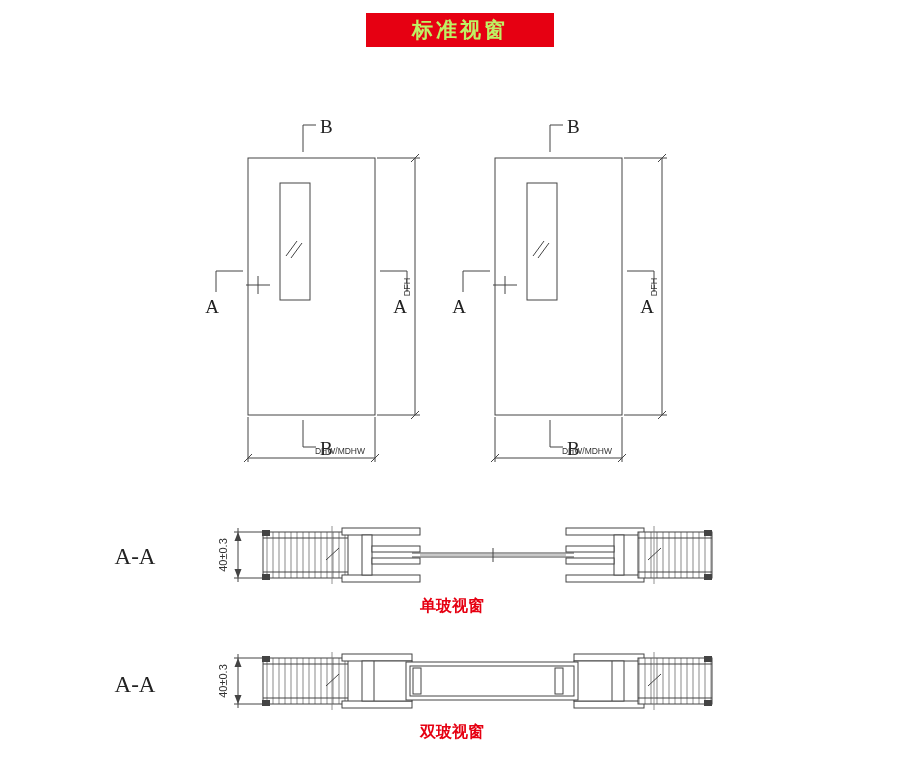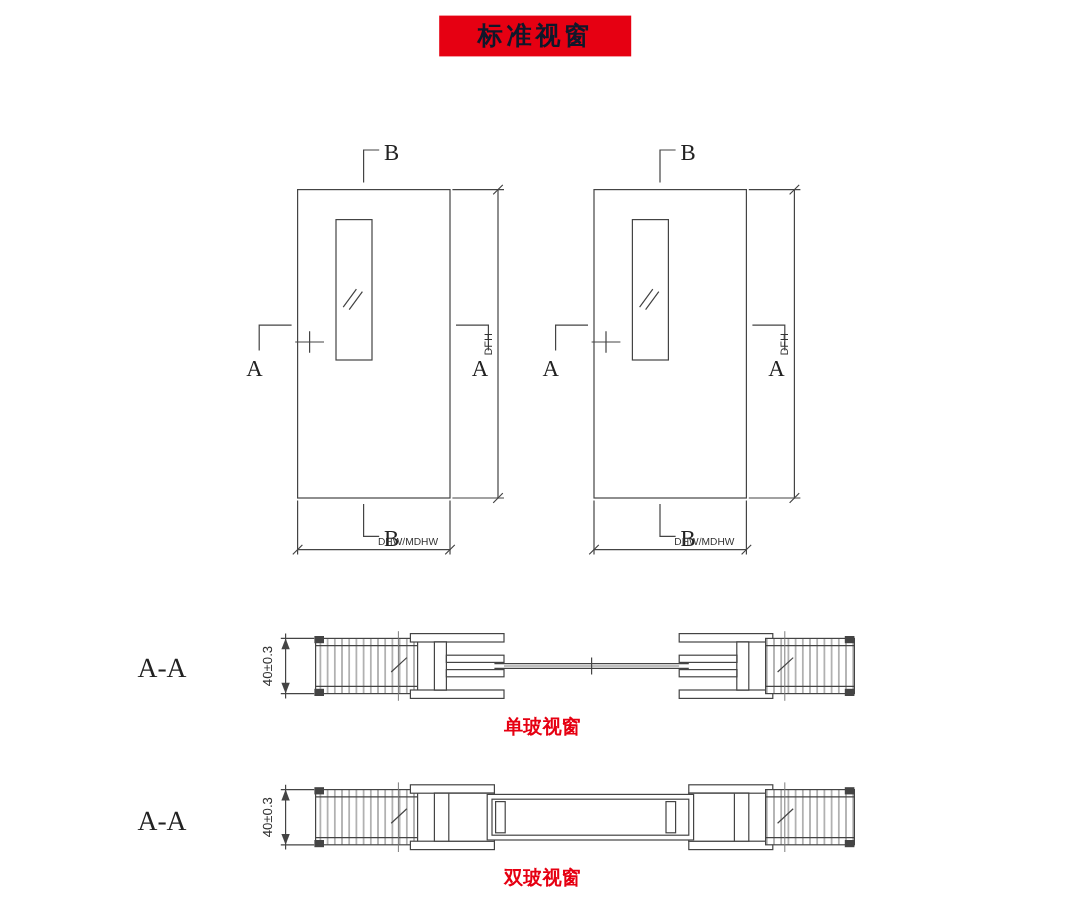--- a/index.html
+++ b/index.html
@@ -1,20 +1,20 @@
 <!DOCTYPE html>
 <html><head>
 <meta charset="utf-8">
 <style>
   * { margin:0; padding:0; box-sizing:border-box; }
   html,body { background:#ffffff; font-family:"Liberation Sans", sans-serif; }
   .page { position:relative; width:900px; height:761px; background:#ffffff; overflow:hidden; }
   .title-banner {
-    position:absolute; left:366px; top:13px; width:160px; height:34px;
-    background:#e60012; color:#0f172a; display:flex; align-items:center; justify-content:center;
+    position:absolute; left:366px; top:13px; width:188px; height:34px;
+    background:#e60012; color:#bef264; display:flex; align-items:center; justify-content:center;
     font-size:21px; font-weight:bold; letter-spacing:3px;
   }
   svg.drawing { position:absolute; left:0; top:0; width:900px; height:761px; }
   .ln   { stroke:#444444; stroke-width:1; fill:none; }
   .thin { stroke:#777777; stroke-width:0.8; fill:none; }
   .fillshape { fill:#ffffff; stroke:#444444; stroke-width:1; }
   .blk  { fill:#444444; stroke:none; }
   text.cad { font-family:"Liberation Serif", serif; fill:#222222; }
   text.dim { font-family:"Liberation Sans", sans-serif; fill:#333333; }
   text.red { font-family:"Liberation Sans", sans-serif; fill:#e60012; font-weight:bold; }

